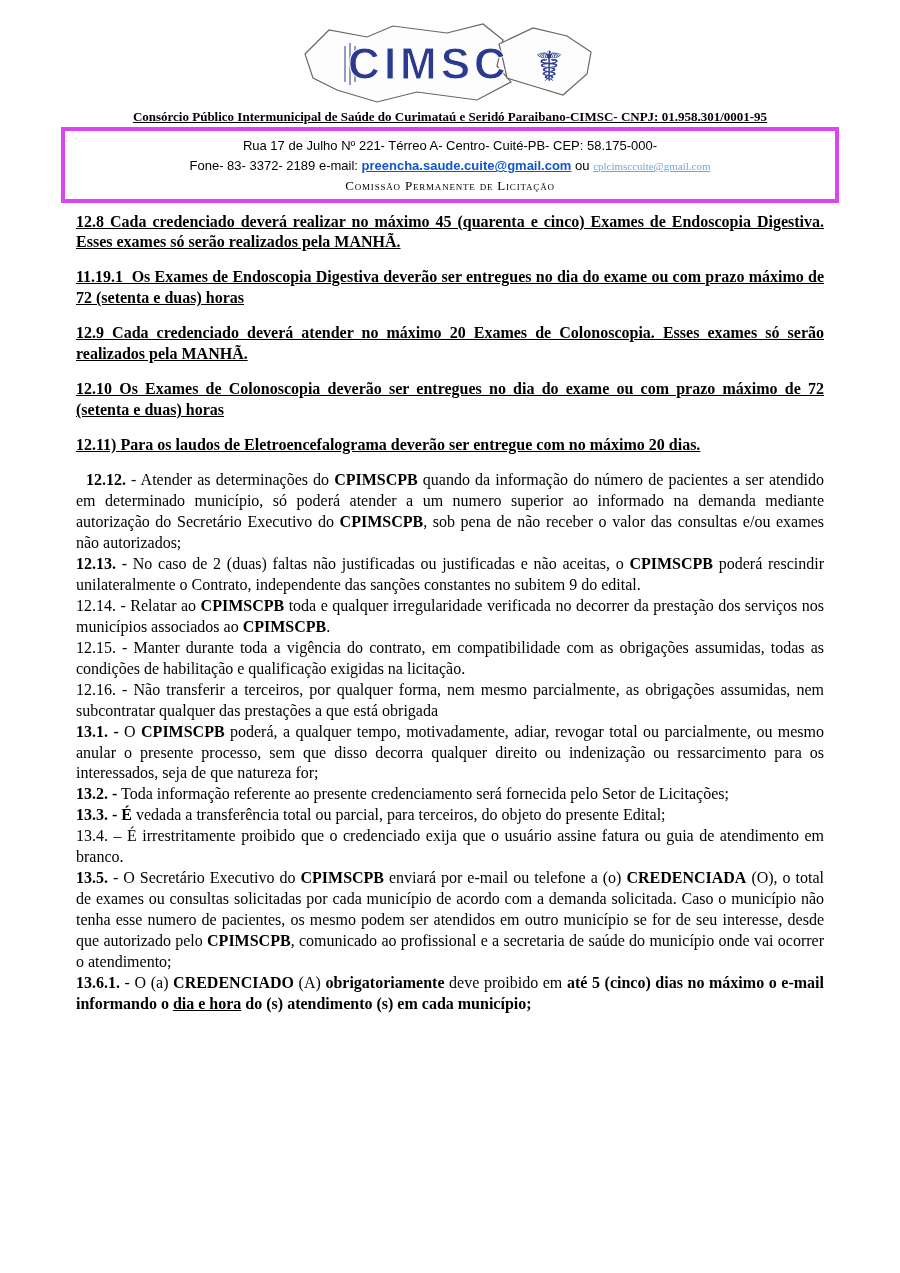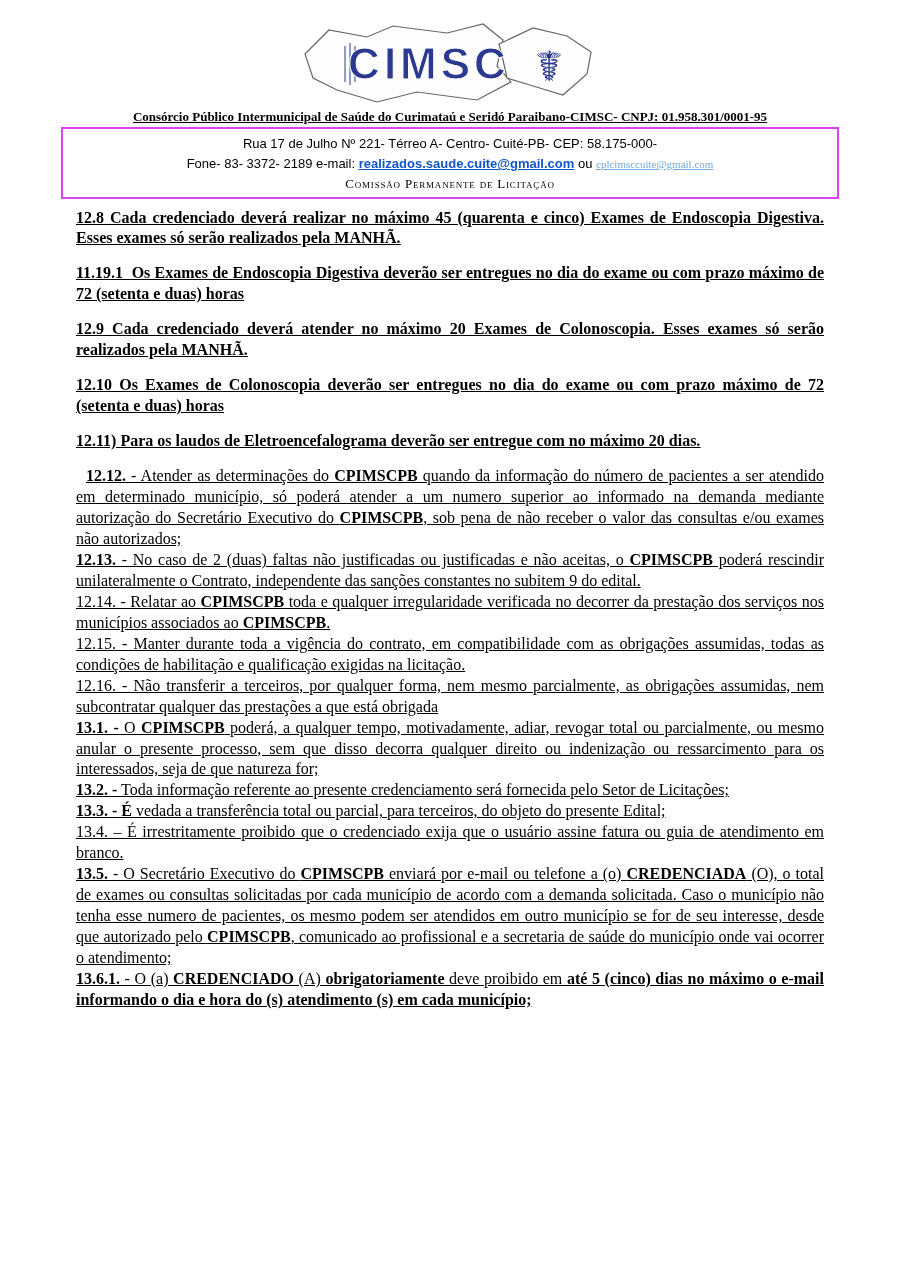--- a/index.html
+++ b/index.html
@@ -11,31 +11,31 @@
 
   
   .logo-wrap { text-align: center; line-height: 0; }
   .org-line {
     text-align: center; font-weight: bold; text-decoration: underline;
     font-size: 13px; line-height: 1.2; white-space: nowrap; overflow: hidden;
     padding: 3px 30px 1px;
   }
   .info-box {
     width: 778px; margin: 1px auto 0; box-sizing: border-box;
-    border: 2px solid #d946ef; text-align: center; padding: 6px 8px 4px;
+    border: 4px solid #d946ef; text-align: center; padding: 6px 8px 4px;
     background: #fff;
   }
   .addr-line { font-family: "Liberation Sans", sans-serif; font-size: 13px; line-height: 1.35; }
   .phone-line { font-family: "Liberation Sans", sans-serif; font-size: 13px; line-height: 1.5; margin-top: 2px; }
   .email-primary { color: #1155CC; font-weight: bold; text-decoration: underline; cursor: pointer; }
   .email-secondary { color: #6FA8DC; font-family: "Liberation Serif", serif; font-size: 11px; text-decoration: underline; cursor: pointer; }
   .committee-line { font-size: 13px; font-variant: small-caps; letter-spacing: 0.8px; line-height: 1.3; margin-top: 2px; }
 
   
-  .doc-body { padding: 9px 76px 0; font-size: 16px; line-height: 1.31; text-align: justify; text-decoration: underline; }
+  .doc-body { padding: 9px 76px 0; font-size: 16px; line-height: 1.31; text-align: justify; }
   .para { margin: 0; }
   .para.bu { font-weight: bold; text-decoration: underline; }
   .para.gap { margin-bottom: 14px; }
   .para.gap-top { margin-top: 17px; }
   .para.ind { text-indent: 10px; }
   .rb { font-weight: bold; }
   .ru { text-decoration: underline; }
 </style>
 </head>
 <body>
@@ -54,21 +54,21 @@
       <text x="134" y="57" text-anchor="middle" font-size="44" font-weight="bold" letter-spacing="4" fill="#2B3990" stroke="#ffffff" stroke-width="1" font-family="Liberation Sans, sans-serif">CIMSC</text>
       <text x="254" y="59" text-anchor="middle" font-size="42" fill="#2B3990">☤</text>
     </svg>
   </div>
 
   <div class="org-line">Consórcio Público Intermunicipal de Saúde do Curimataú e Seridó Paraibano-CIMSC- CNPJ: 01.958.301/0001-95</div>
 
   <div class="info-box">
     <div class="addr-line">Rua 17 de Julho Nº 221- Térreo A- Centro- Cuité-PB- CEP: 58.175-000-</div>
     <div class="phone-line">
-      <span>Fone- 83- 3372- 2189 e-mail: </span><a class="email-primary">realizados.saude.cuite@gmail.com</a><span> ou </span><a class="email-secondary">cplcimsccuite@gmail.com</a>
+      <span>Fone- 83- 3372- 2189 e-mail: </span><a class="email-primary">preencha.saude.cuite@gmail.com</a><span> ou </span><a class="email-secondary">cplcimsccuite@gmail.com</a>
     </div>
     <div class="committee-line">Comissão Permanente de Licitação</div>
   </div>
 
   <div class="doc-body">
       <div class="para bu gap"><span>12.8 Cada credenciado deverá realizar no máximo 45 (quarenta e cinco) Exames de Endoscopia Digestiva. Esses exames só serão realizados pela MANHÃ.</span></div>
       <div class="para bu gap"><span>11.19.1&nbsp; Os Exames de Endoscopia Digestiva deverão ser entregues no dia do exame ou com prazo máximo de 72 (setenta e duas) horas</span></div>
       <div class="para bu gap"><span>12.9 Cada credenciado deverá atender no máximo 20 Exames de Colonoscopia. Esses exames só serão realizados pela MANHÃ.</span></div>
       <div class="para bu gap"><span>12.10 Os Exames de Colonoscopia deverão ser entregues no dia do exame ou com prazo máximo de 72 (setenta e duas) horas</span></div>
       <div class="para bu gap"><span>12.11) Para os laudos de Eletroencefalograma deverão ser entregue com no máximo 20 dias.</span></div>

